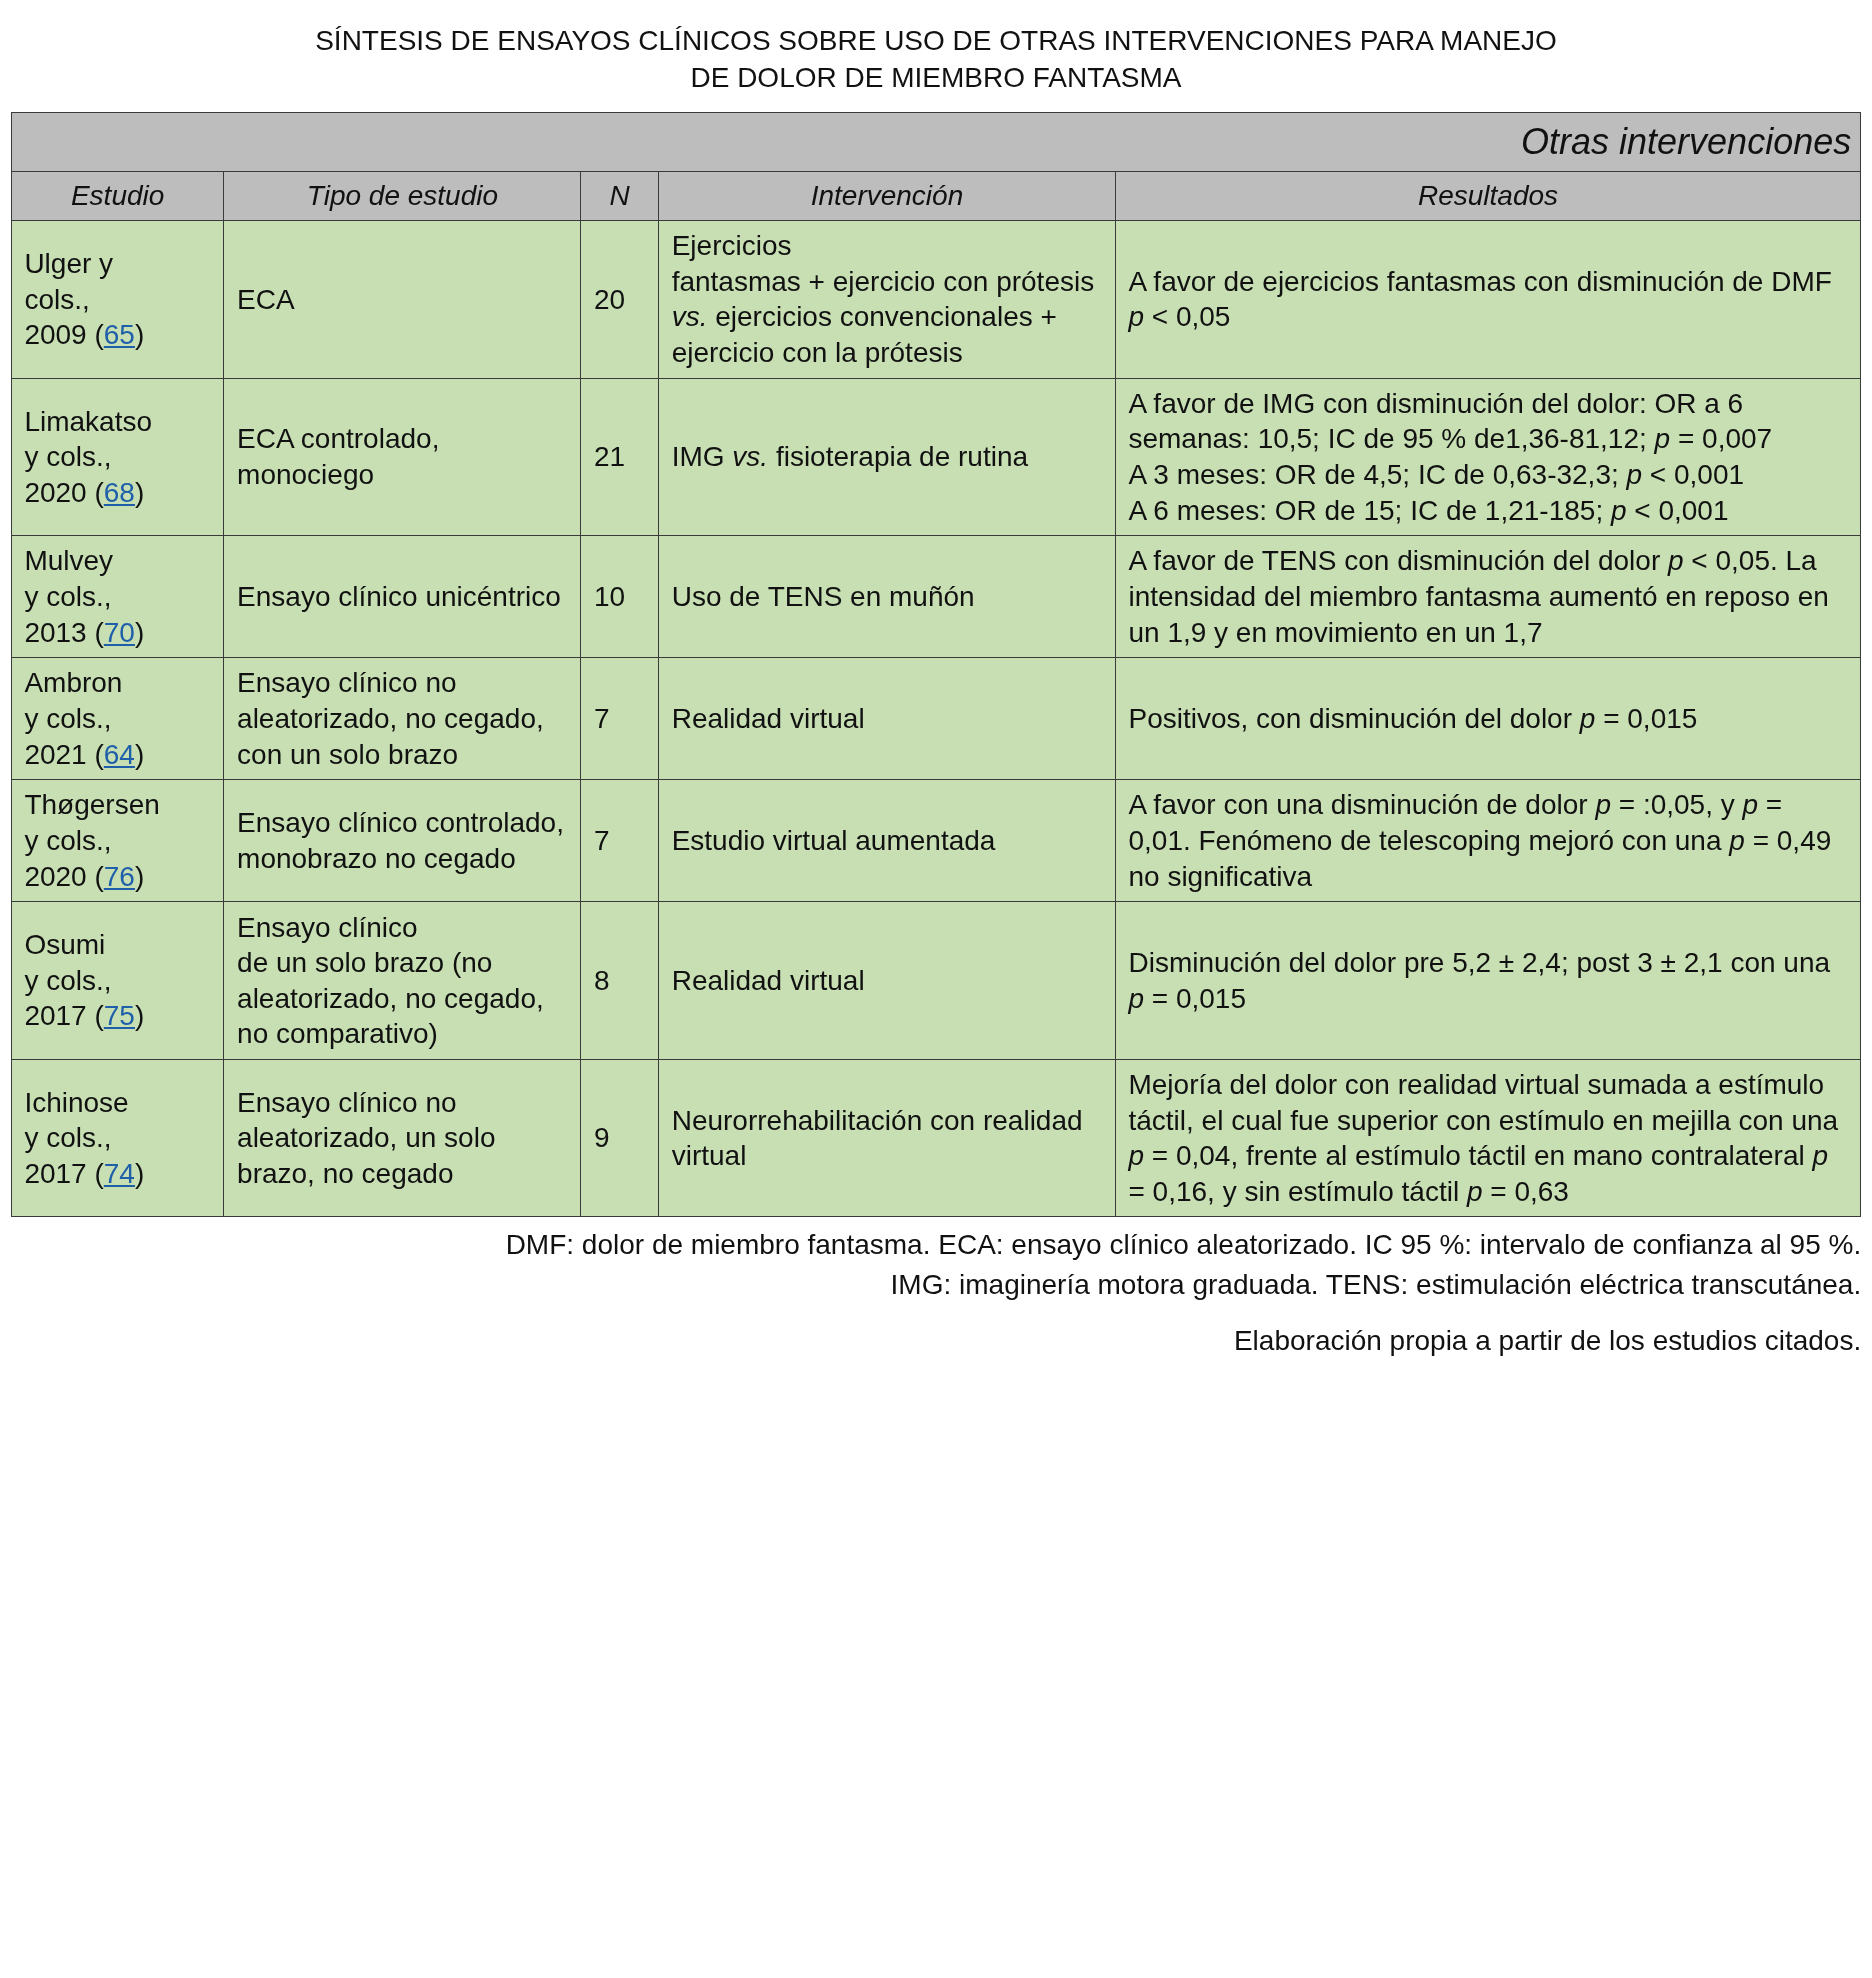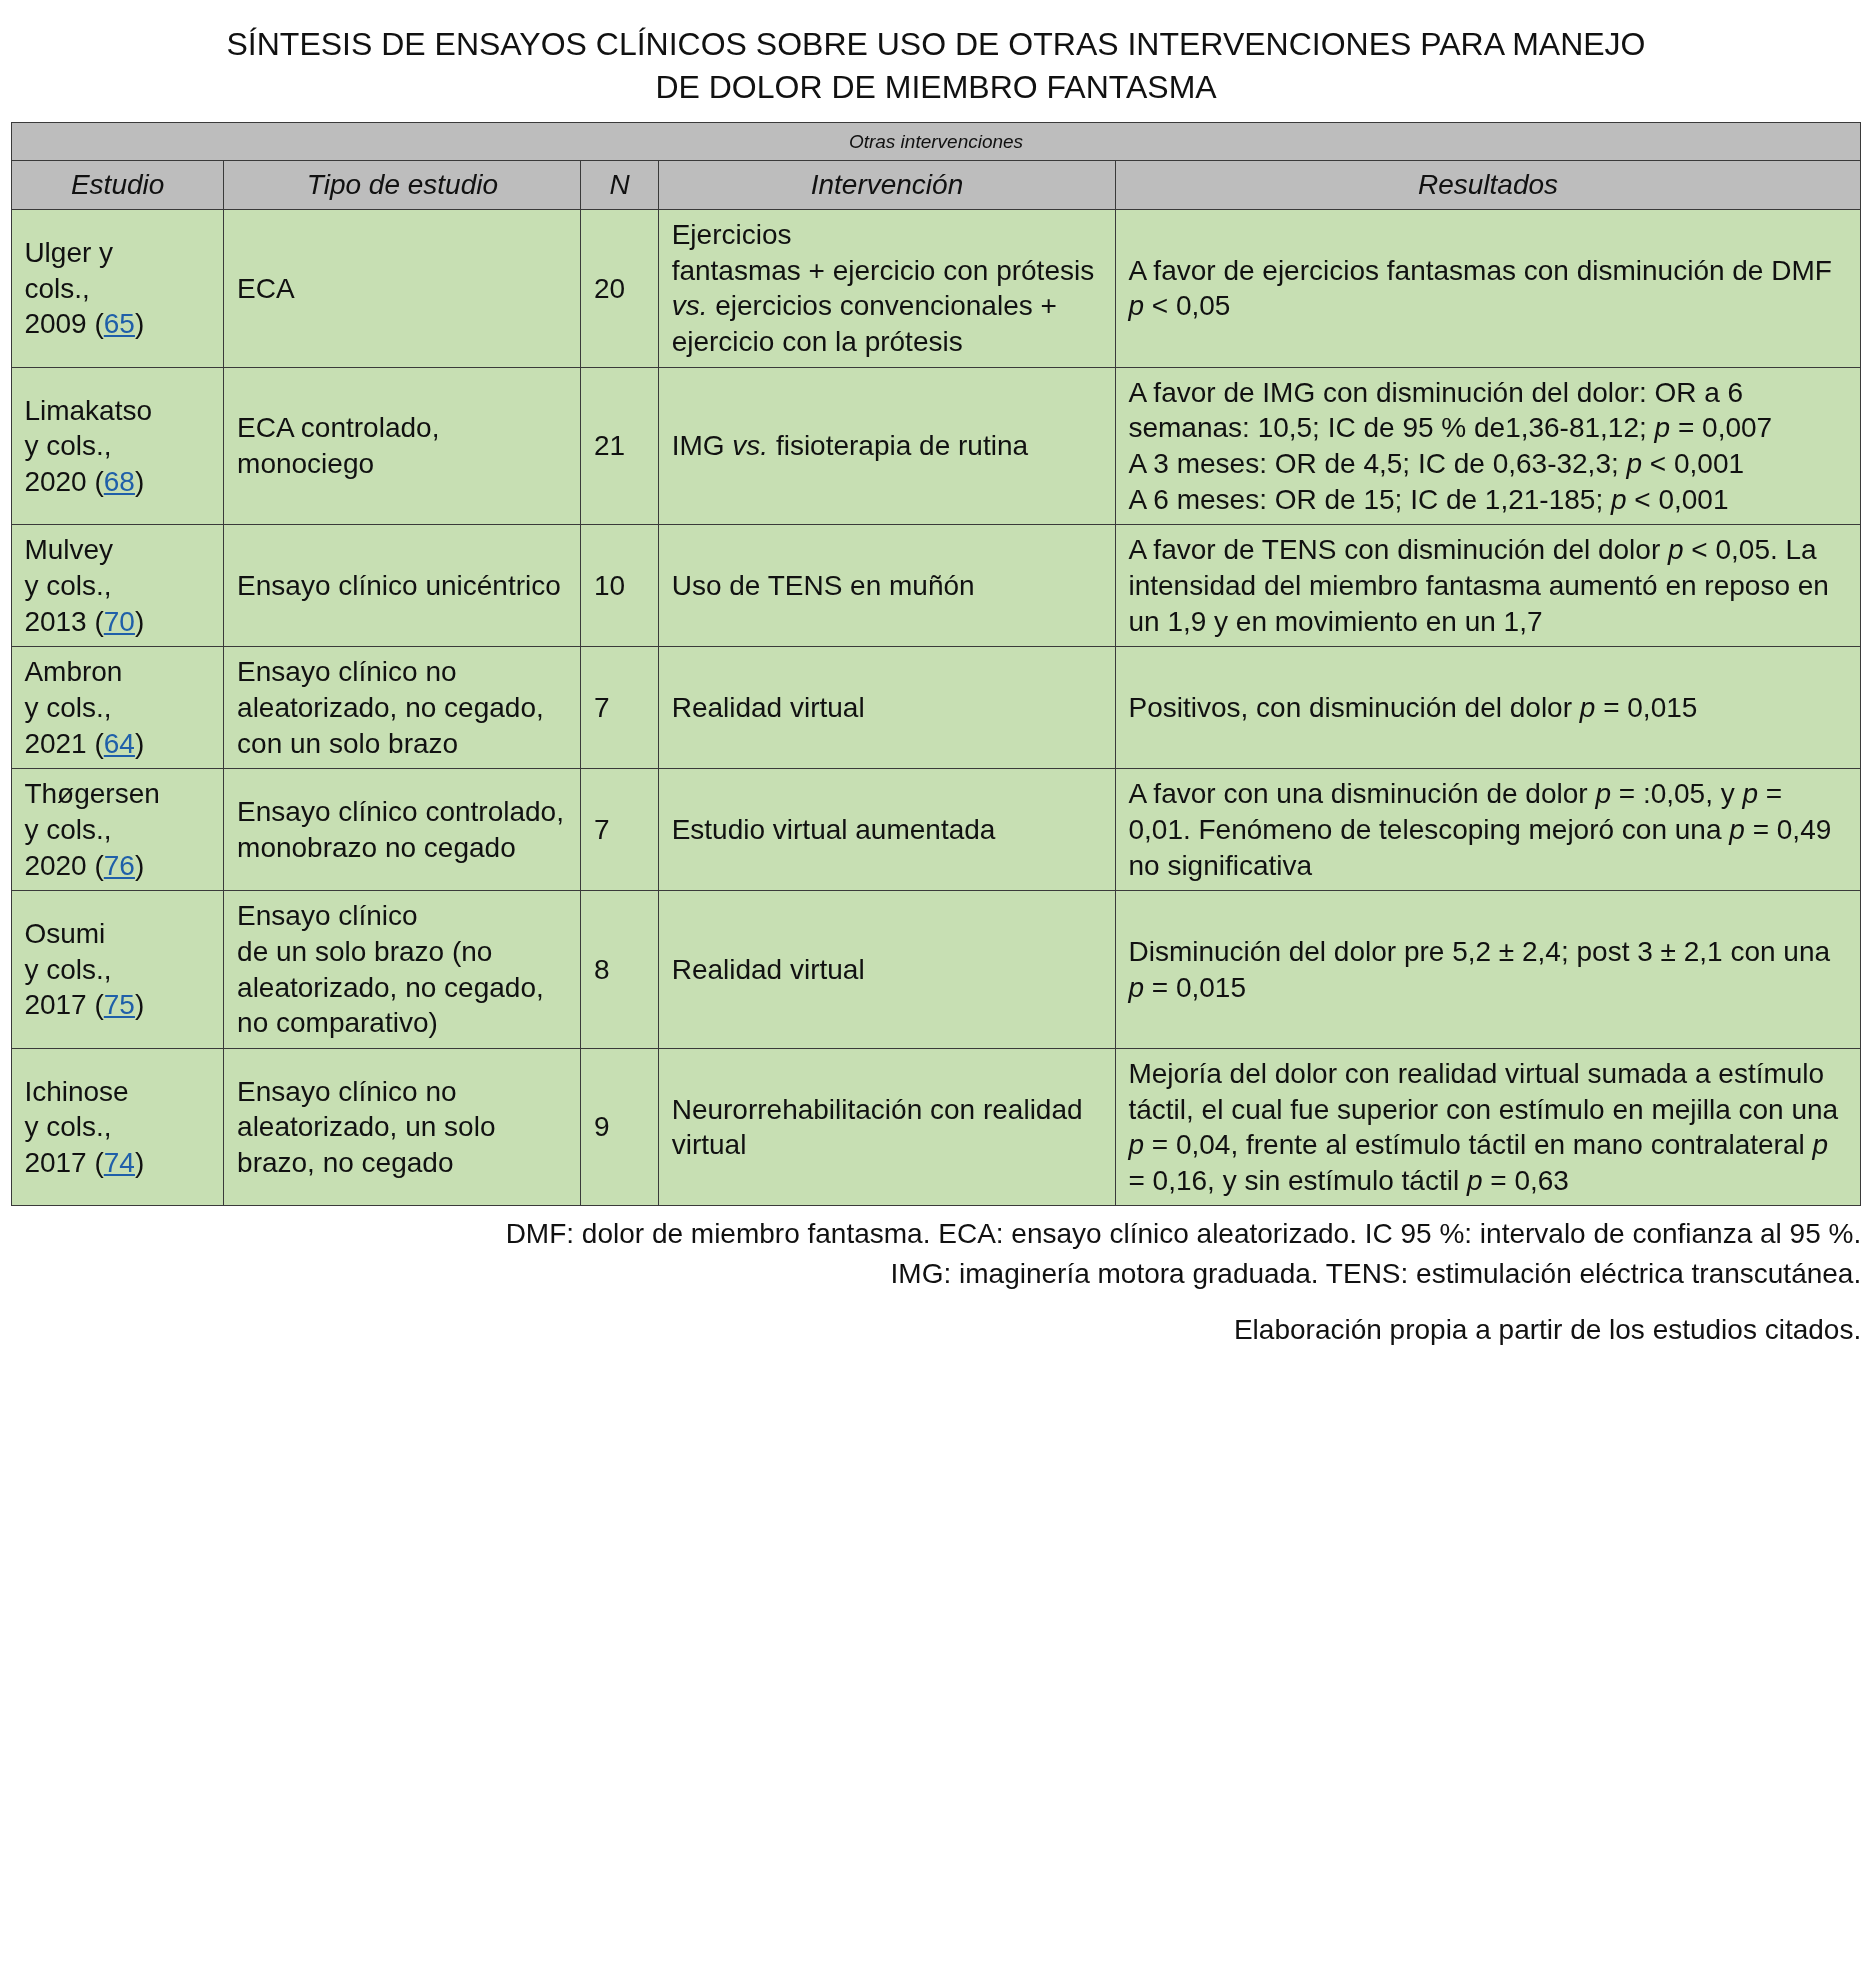--- a/index.html
+++ b/index.html
@@ -18,41 +18,41 @@
     font-size:28px;
     color:var(--text);
     padding:18px 10.8px 18px 10.8px;
   }
   .title{
     text-align:center;
     line-height:1.32;
     margin:5.4px 0 14.4px 0;
   }
   .title .t1{font-weight:bold;font-size:30px;}
-  .title .t2{font-size:32px;}
+  .title .t2{font-size:28px;}
   table{
     width:100%;
     border-collapse:collapse;
     table-layout:fixed;
   }
   th,td{
     border:1.8px solid var(--border);
     padding:7.2px 12.6px;
     vertical-align:middle;
     line-height:1.27;
     overflow-wrap:break-word;
   }
   thead th{
     background:var(--header-bg);
     font-style:italic;
     font-weight:normal;
     text-align:center;
     padding:6.3px 9px;
   }
-  thead th.caption{font-size:19px;}
+  thead th.caption{font-size:36px;text-align:right;}
   tbody td{
     background:var(--body-bg);
     text-align:left;
   }
   tbody td.n-cell{text-align:left;}
   a.cite{
     color:var(--link);
     cursor:pointer;
   }
   .notes{

